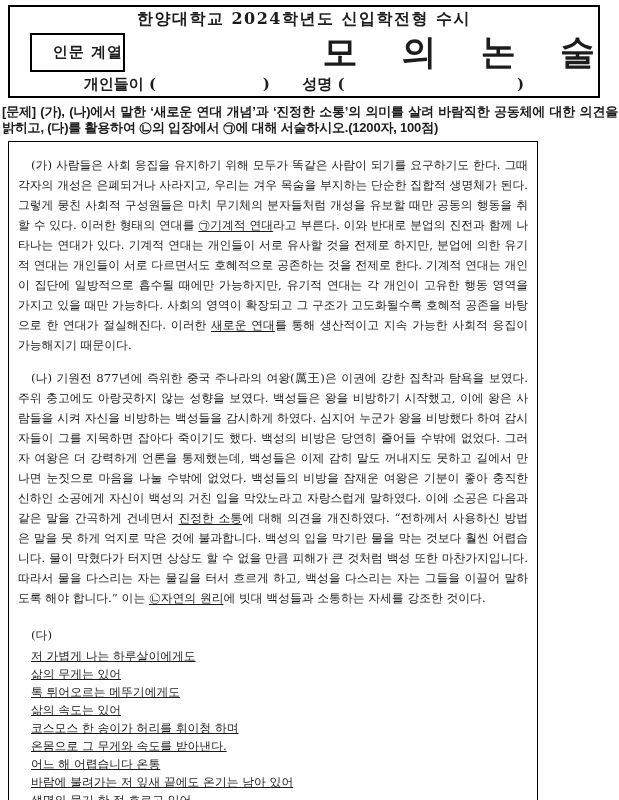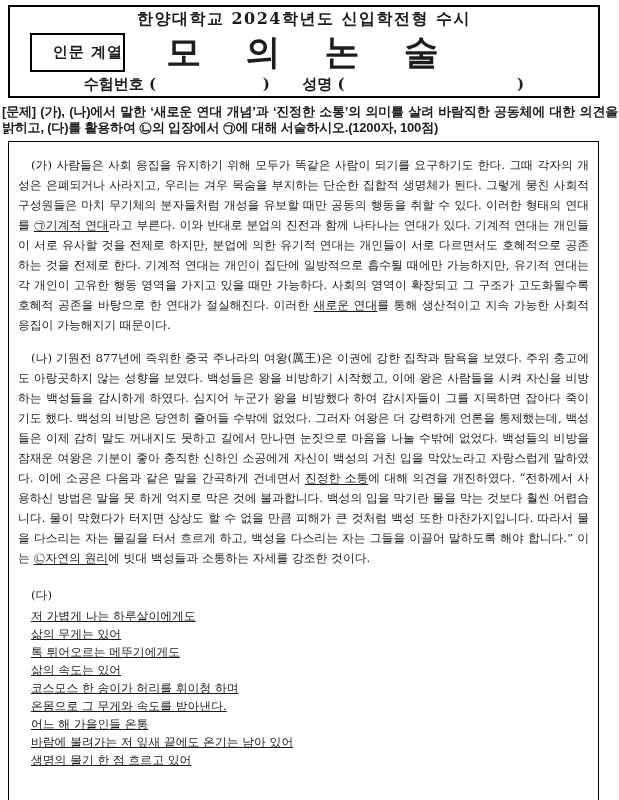--- a/index.html
+++ b/index.html
@@ -35,21 +35,21 @@
     width: 95px; height: 39px;
     border: 2px solid #000;
     display: flex; align-items: center; justify-content: flex-end;
     font-size: 15px;
     font-weight: bold;
     letter-spacing: 1px;
   }
   .main-title {
     position: absolute;
     left: 0; right: 0; top: 22px;
-    text-align: center;
+    text-align: right;
     font-size: 35px;
     font-weight: bold;
     letter-spacing: 3px;
     word-spacing: 26px;
     white-space: nowrap;
   }
   .id-row {
     position: absolute;
     left: 0; right: 0; bottom: 2px;
     text-align: center;
@@ -73,21 +73,21 @@
     font-weight: bold;
     line-height: 15.5px;
     text-align: justify;
     letter-spacing: -0.2px;
   }
 
   
   .content-box {
     position: absolute;
     left: 8px; top: 141px;
-    width: 591px; height: 659px;
+    width: 530px; height: 659px;
     border: 1px solid #000;
     border-bottom: none;
     padding: 13px 9px 0 9px;
     overflow: hidden;
   }
   .passage {
     margin: 0;
     font-size: 11.8px;
     line-height: 20px;
     text-align: justify;
@@ -121,21 +121,21 @@
   <div class="header-box">
     <div class="exam-title">한양대학교 2024학년도 신입학전형 수시</div>
 
     <div class="track-box">
       <span>인문 계열</span>
     </div>
 
     <div class="main-title">모 의 논 술</div>
 
     <div class="id-row">
-      <span>수험번호</span>
+      <span>개인들이</span>
       <span class="pr">(</span>
       <span class="blank blank-num"></span>
       <span class="pr">)</span>
       <span class="id-gap"></span>
       <span>성명</span>
       <span class="pr">(</span>
       <span class="blank blank-name"></span>
       <span class="pr">)</span>
     </div>
   </div>
@@ -149,21 +149,21 @@
 
     <div class="da-block">
       <div class="da-label">(다)</div>
       <div class="poem">
           <div class="poem-line">저 가볍게 나는 하루살이에게도</div>
           <div class="poem-line">삶의 무게는 있어</div>
           <div class="poem-line">톡 튀어오르는 메뚜기에게도</div>
           <div class="poem-line">삶의 속도는 있어</div>
           <div class="poem-line">코스모스 한 송이가 허리를 휘이청 하며</div>
           <div class="poem-line">온몸으로 그 무게와 속도를 받아낸다.</div>
-          <div class="poem-line">어느 해 가을인들 온통</div>
+          <div class="poem-line">어느 해 어렵습니다 온통</div>
           <div class="poem-line">바람에 불려가는 저 잎새 끝에도 온기는 남아 있어</div>
           <div class="poem-line">생명의 물기 한 점 흐르고 있어</div>
         </div>
 
     </div>
   </div>
 
 </div>
 
 </body></html>

